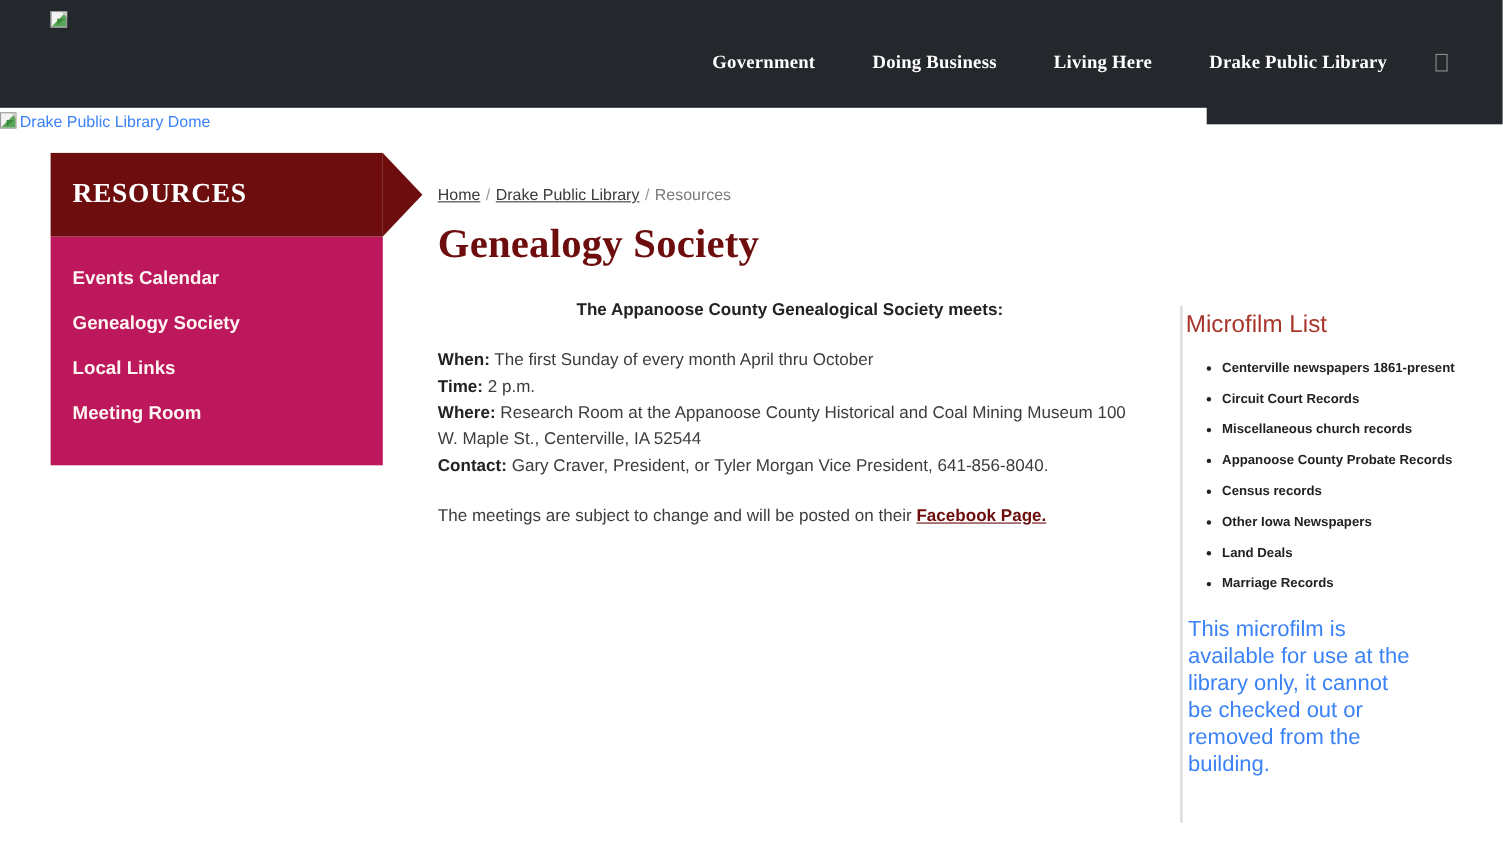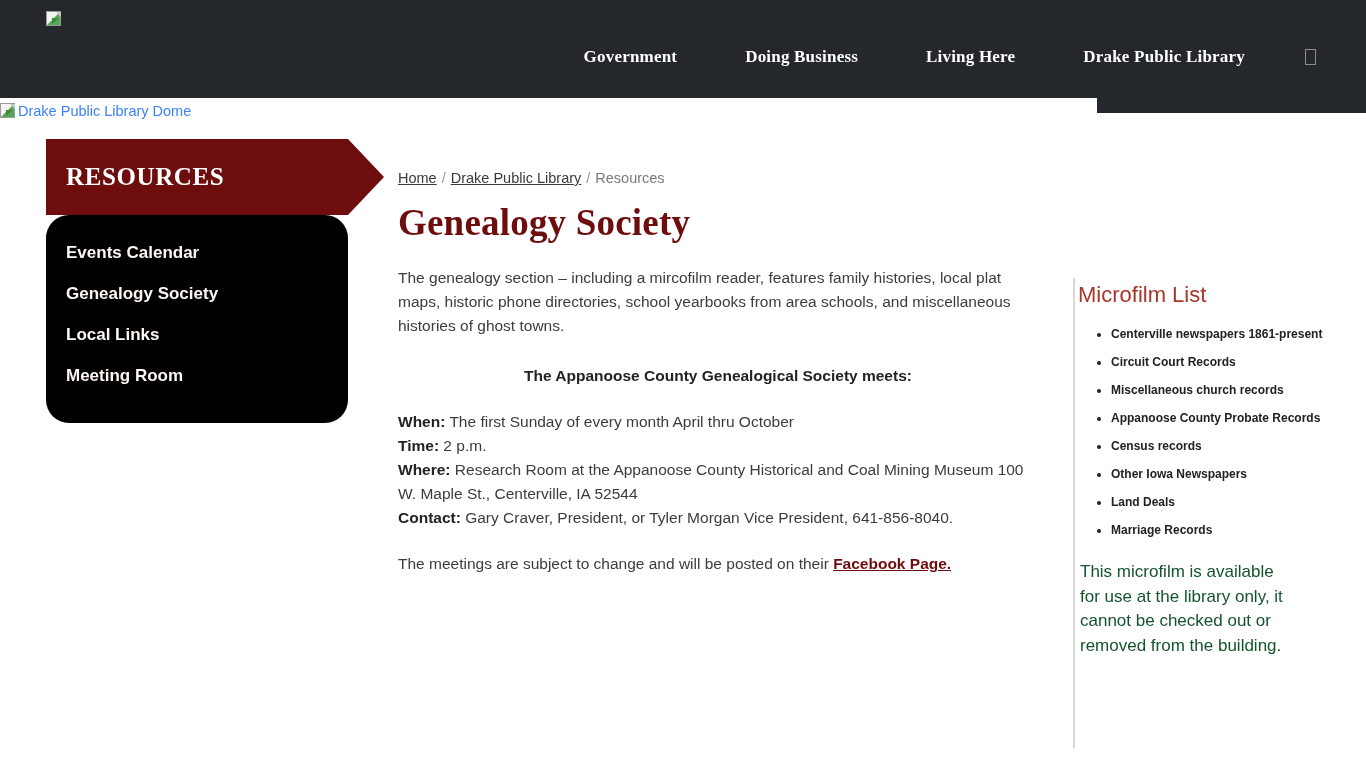--- a/index.html
+++ b/index.html
@@ -49,21 +49,21 @@
     position: absolute; right: 1px; top: 1px;
     width: 0; height: 0;
     border-left: 5px solid transparent;
     border-top: 5px solid #c8c8c8;
   }
 
   #main-nav {
     position: absolute; right: 46px; top: 0;
     height: 113px;
     display: flex; align-items: center;
-    gap: 16px;
+    gap: 0px;
   }
   .nav-item {
     color: #ffffff;
     font-family: "Liberation Serif", serif;
     font-weight: bold;
     font-size: 17px;
     letter-spacing: 0.2px;
     padding: 0 26px;
     text-decoration: none;
     white-space: nowrap;
@@ -110,25 +110,24 @@
     padding-left: 20px;
   }
   #resources-banner .banner-arrow {
     position: absolute; left: 302px; top: 0;
     width: 0; height: 0;
     border-top: 38px solid transparent;
     border-bottom: 38px solid transparent;
     border-left: 36px solid #6d0d0d;
   }
   #resources-menu {
-    background: #000000;
+    background: #be185d;
     padding: 18px 0 26px 0;
     list-style: none;
     margin: 0;
-    border-radius: 23px;
   }
   #resources-menu li { margin: 0; }
   #resources-menu a {
     display: block;
     color: #fdf6f2;
     font-size: 17px;
     font-weight: 600;
     text-decoration: none;
     padding: 10px 0 11px 20px;
     cursor: pointer;
@@ -204,22 +203,22 @@
     list-style: disc;
   }
   #microfilm-list li {
     font-size: 12px;
     font-weight: bold;
     color: #222;
     line-height: 24px;
     margin-bottom: 4px;
   }
   #microfilm-note {
-    font-size: 17px;
-    color: #14532d;
+    font-size: 20px;
+    color: #3b82f6;
     line-height: 24.5px;
     margin: 18px 0 0 2px;
     padding-right: 80px;
   }
 </style>
 </head>
 <body>
 
 <div id="site-header">
   <div id="brand-logo">
@@ -268,21 +267,20 @@
 
   <div id="breadcrumb">
     <a>Home</a><span class="sep">/</span><a>Drake Public Library</a><span class="sep">/</span><span class="current">Resources</span>
   </div>
 
   <h1 id="page-title">Genealogy Society</h1>
 
   <article id="article">
 
 
-    <p>The genealogy section – including a mircofilm reader, features family histories, local plat maps, historic phone directories, school yearbooks from area schools, and miscellaneous histories of ghost towns.</p>
 
     <p class="meeting-heading">The Appanoose County Genealogical Society meets:</p>
 
     <p><b>When:</b><span> The first Sunday of every month April thru October</span><br><b>Time:</b><span> 2 p.m.</span><br><b>Where:</b><span>  Research Room at the Appanoose County Historical and Coal Mining Museum 100 W. Maple St., Centerville, IA 52544</span><br><b>Contact:</b><span> Gary Craver, President, or Tyler Morgan Vice President, 641-856-8040.</span></p>
 
     <p><span>The meetings are subject to change and will be posted on their </span><a class="fb-link">Facebook Page.</a></p>
   </article>
 </main>
 
 <aside id="right-sidebar">

